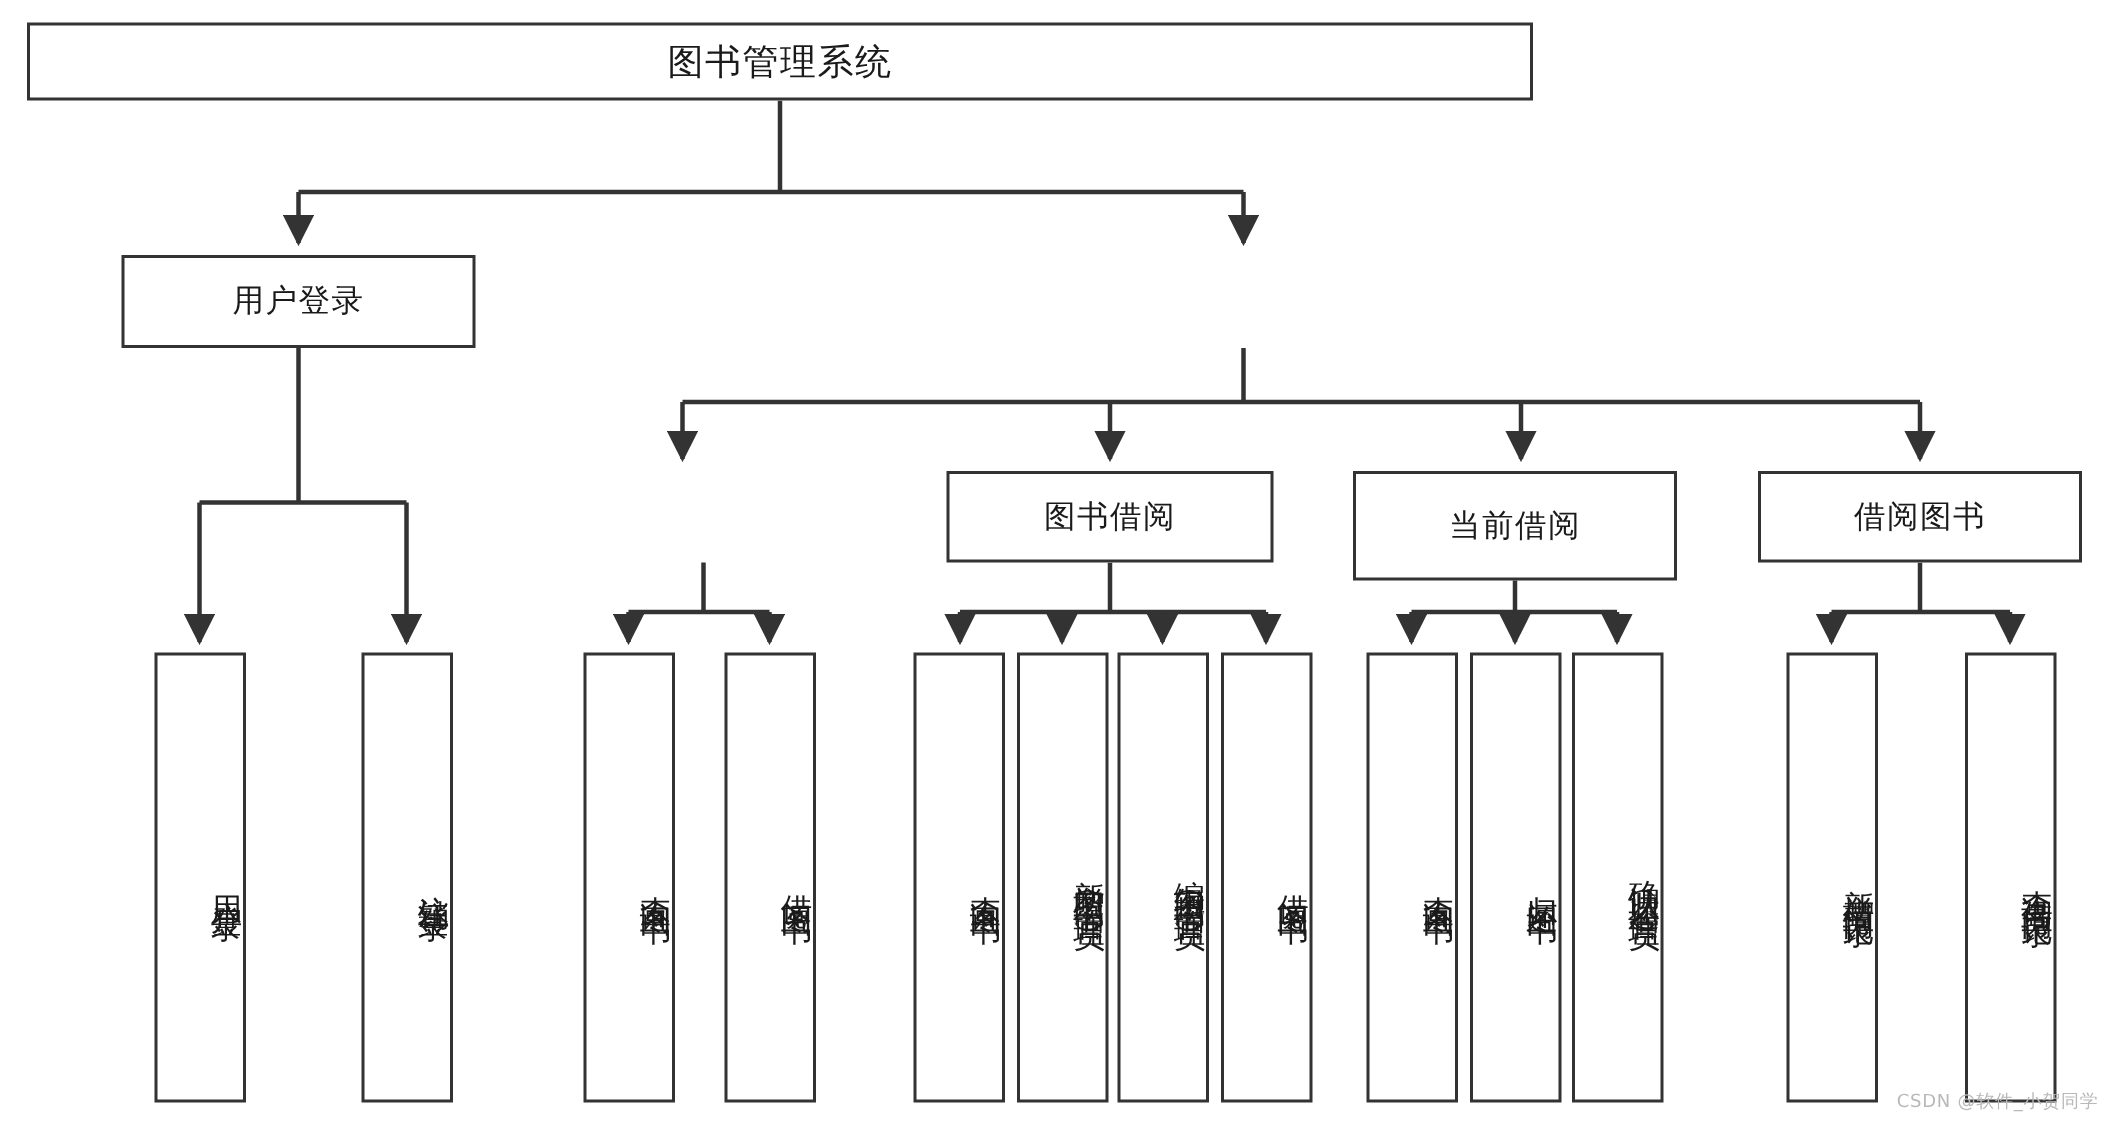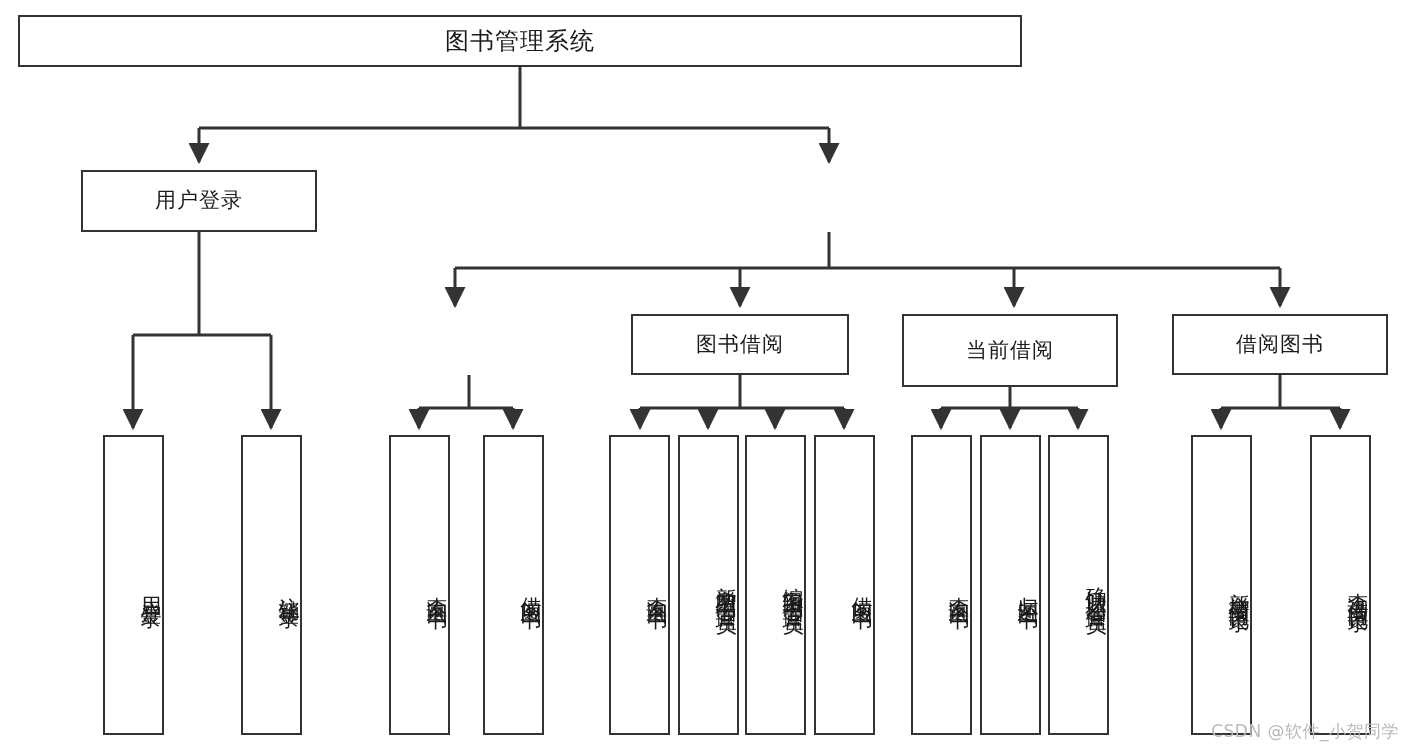--- a/index.html
+++ b/index.html
@@ -56,21 +56,21 @@
   }
   .node-v .vlabel {
     writing-mode: vertical-rl;
     text-orientation: upright;
     display: block;
   }
   .watermark {
     position: absolute;
     right: 6px;
     bottom: 4px;
-    font-size: 17px;
+    font-size: 12px;
     color: #b9b9b9;
     white-space: nowrap;
     letter-spacing: 0.5px;
     margin-top: 29px;
   }
 </style>
 </head>
 <body>
 
 <div id="diagram-root">

